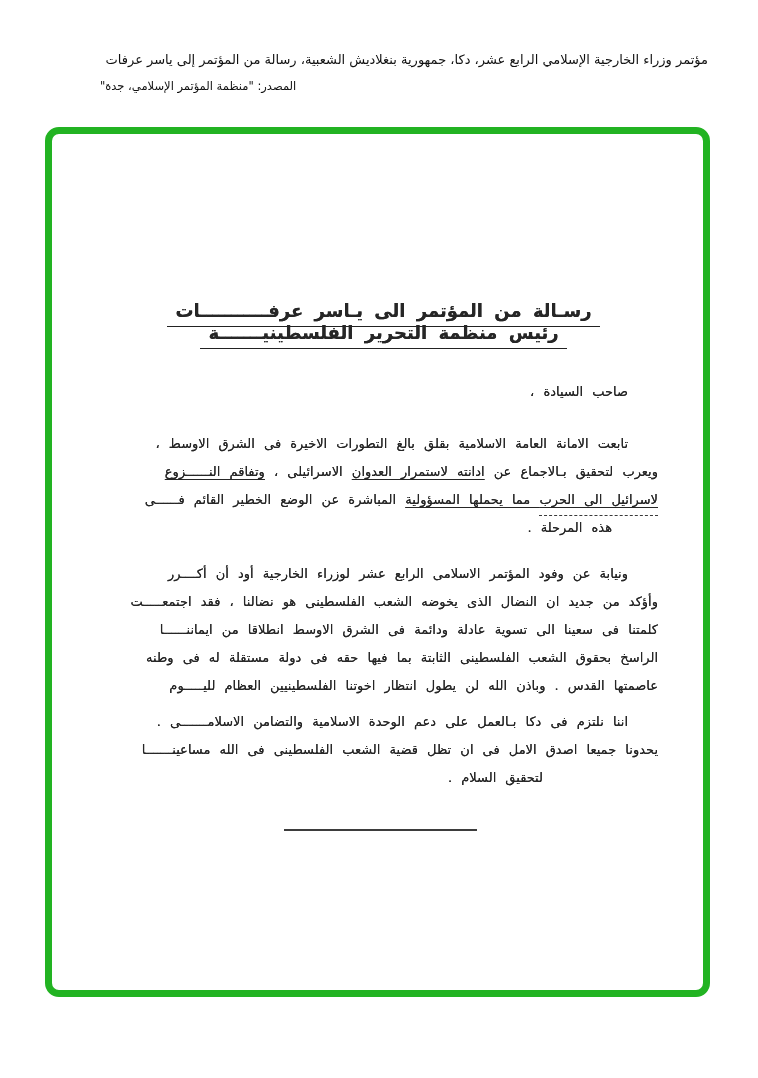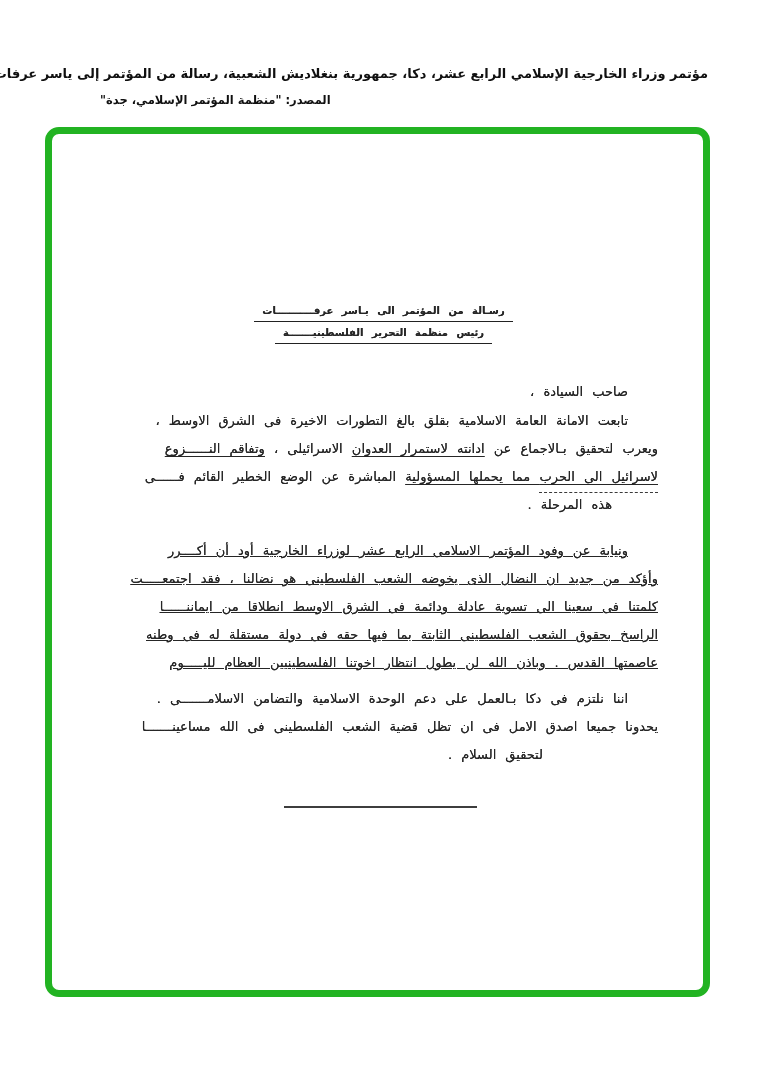--- a/index.html
+++ b/index.html
@@ -5,22 +5,22 @@
   html,body{margin:0;padding:0;background:#ffffff;}
   .page{
     position:relative;
     width:758px;height:1078px;
     background:#ffffff;
     font-family:"DejaVu Sans",sans-serif;
     overflow:hidden;
   }
   
   .caption{
-    position:absolute;top:64px;left:100px;right:50px;
-    color:#101010;font-weight:bold;
+    position:absolute;top:50px;left:100px;right:50px;
+    color:#101010;font-weight:normal;
   }
   .caption-title{
     font-size:13px;line-height:20px;text-align:right;white-space:nowrap;
   }
   .caption-source{
     font-size:11.5px;line-height:18px;text-align:left;margin-top:7px;white-space:nowrap;
   }
   
   .highlight-box{
     position:absolute;left:45px;top:127px;width:665px;height:870px;
@@ -34,33 +34,33 @@
     position:absolute;inset:0;
     padding:166px 45px 0 57px;
     box-sizing:border-box;
     overflow:hidden;
     color:#262626;
     font-size:13px;
     word-spacing:5px;
     text-shadow:0 0 0.4px #3a3a3a;
   }
   .title-block{
-    text-align:center;font-weight:bold;font-size:10px;
+    text-align:center;font-weight:bold;font-size:18px;
     margin-bottom:34px;
   }
   .t1,.t2{line-height:22px;}
   .t2{}
   .tu{border-bottom:1.4px solid #222;padding:0 8px 5px 8px;}
   .line{line-height:28px;white-space:nowrap;}
   .indent{padding-left:0;padding-right:30px;}
   .ind45{padding-right:46px;}
   .ind68{padding-right:68px;}
   .ind115{padding-right:115px;}
-  .para-2{margin-top:1px;}
-  .para-3{margin-top:18px;text-decoration:underline;}
+  .para-2{margin-top:24px;}
+  .para-3{margin-top:18px;}
   .para-4{margin-top:8px;}
   .u{text-decoration:underline;text-underline-offset:3px;}
   .udash{border-bottom:1px dashed #3a3a3a;padding-bottom:8px;}
   .sig-rule{
     margin:37px auto 0 auto;width:193px;height:0;
     border-top:2px solid #3d3d3d;
     transform:translateX(-3px);
   }
 </style>
 </head>

